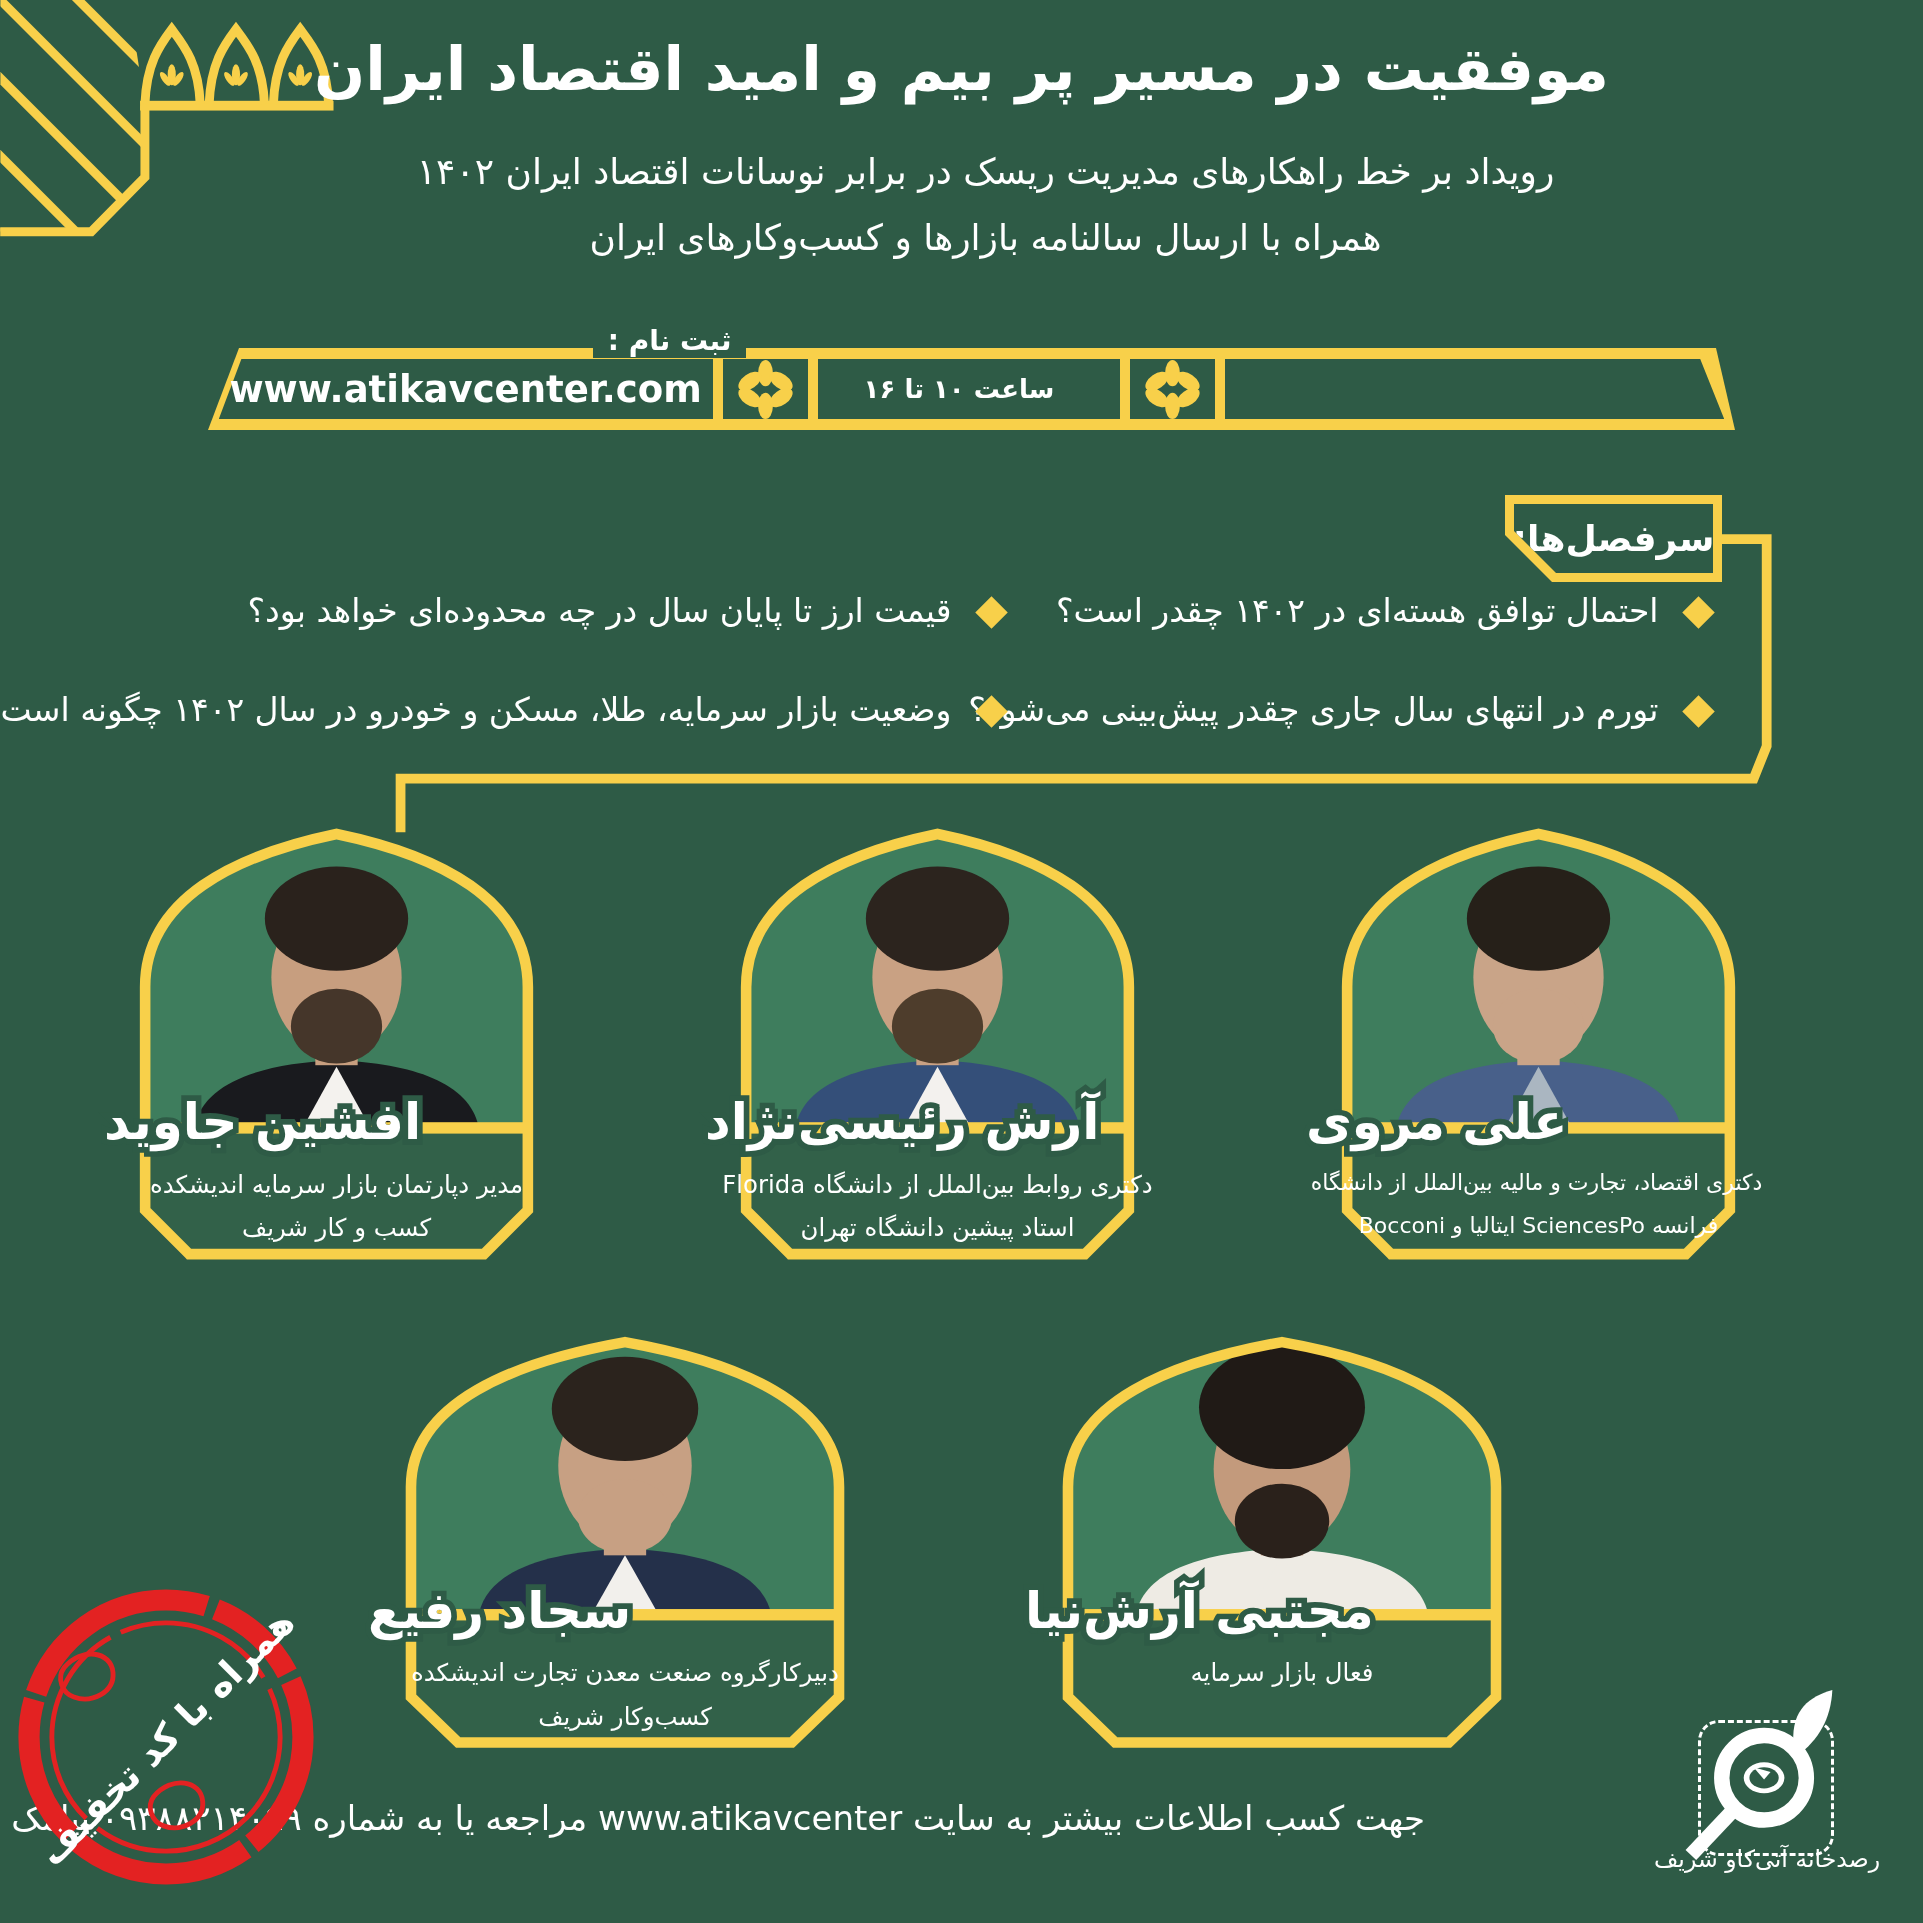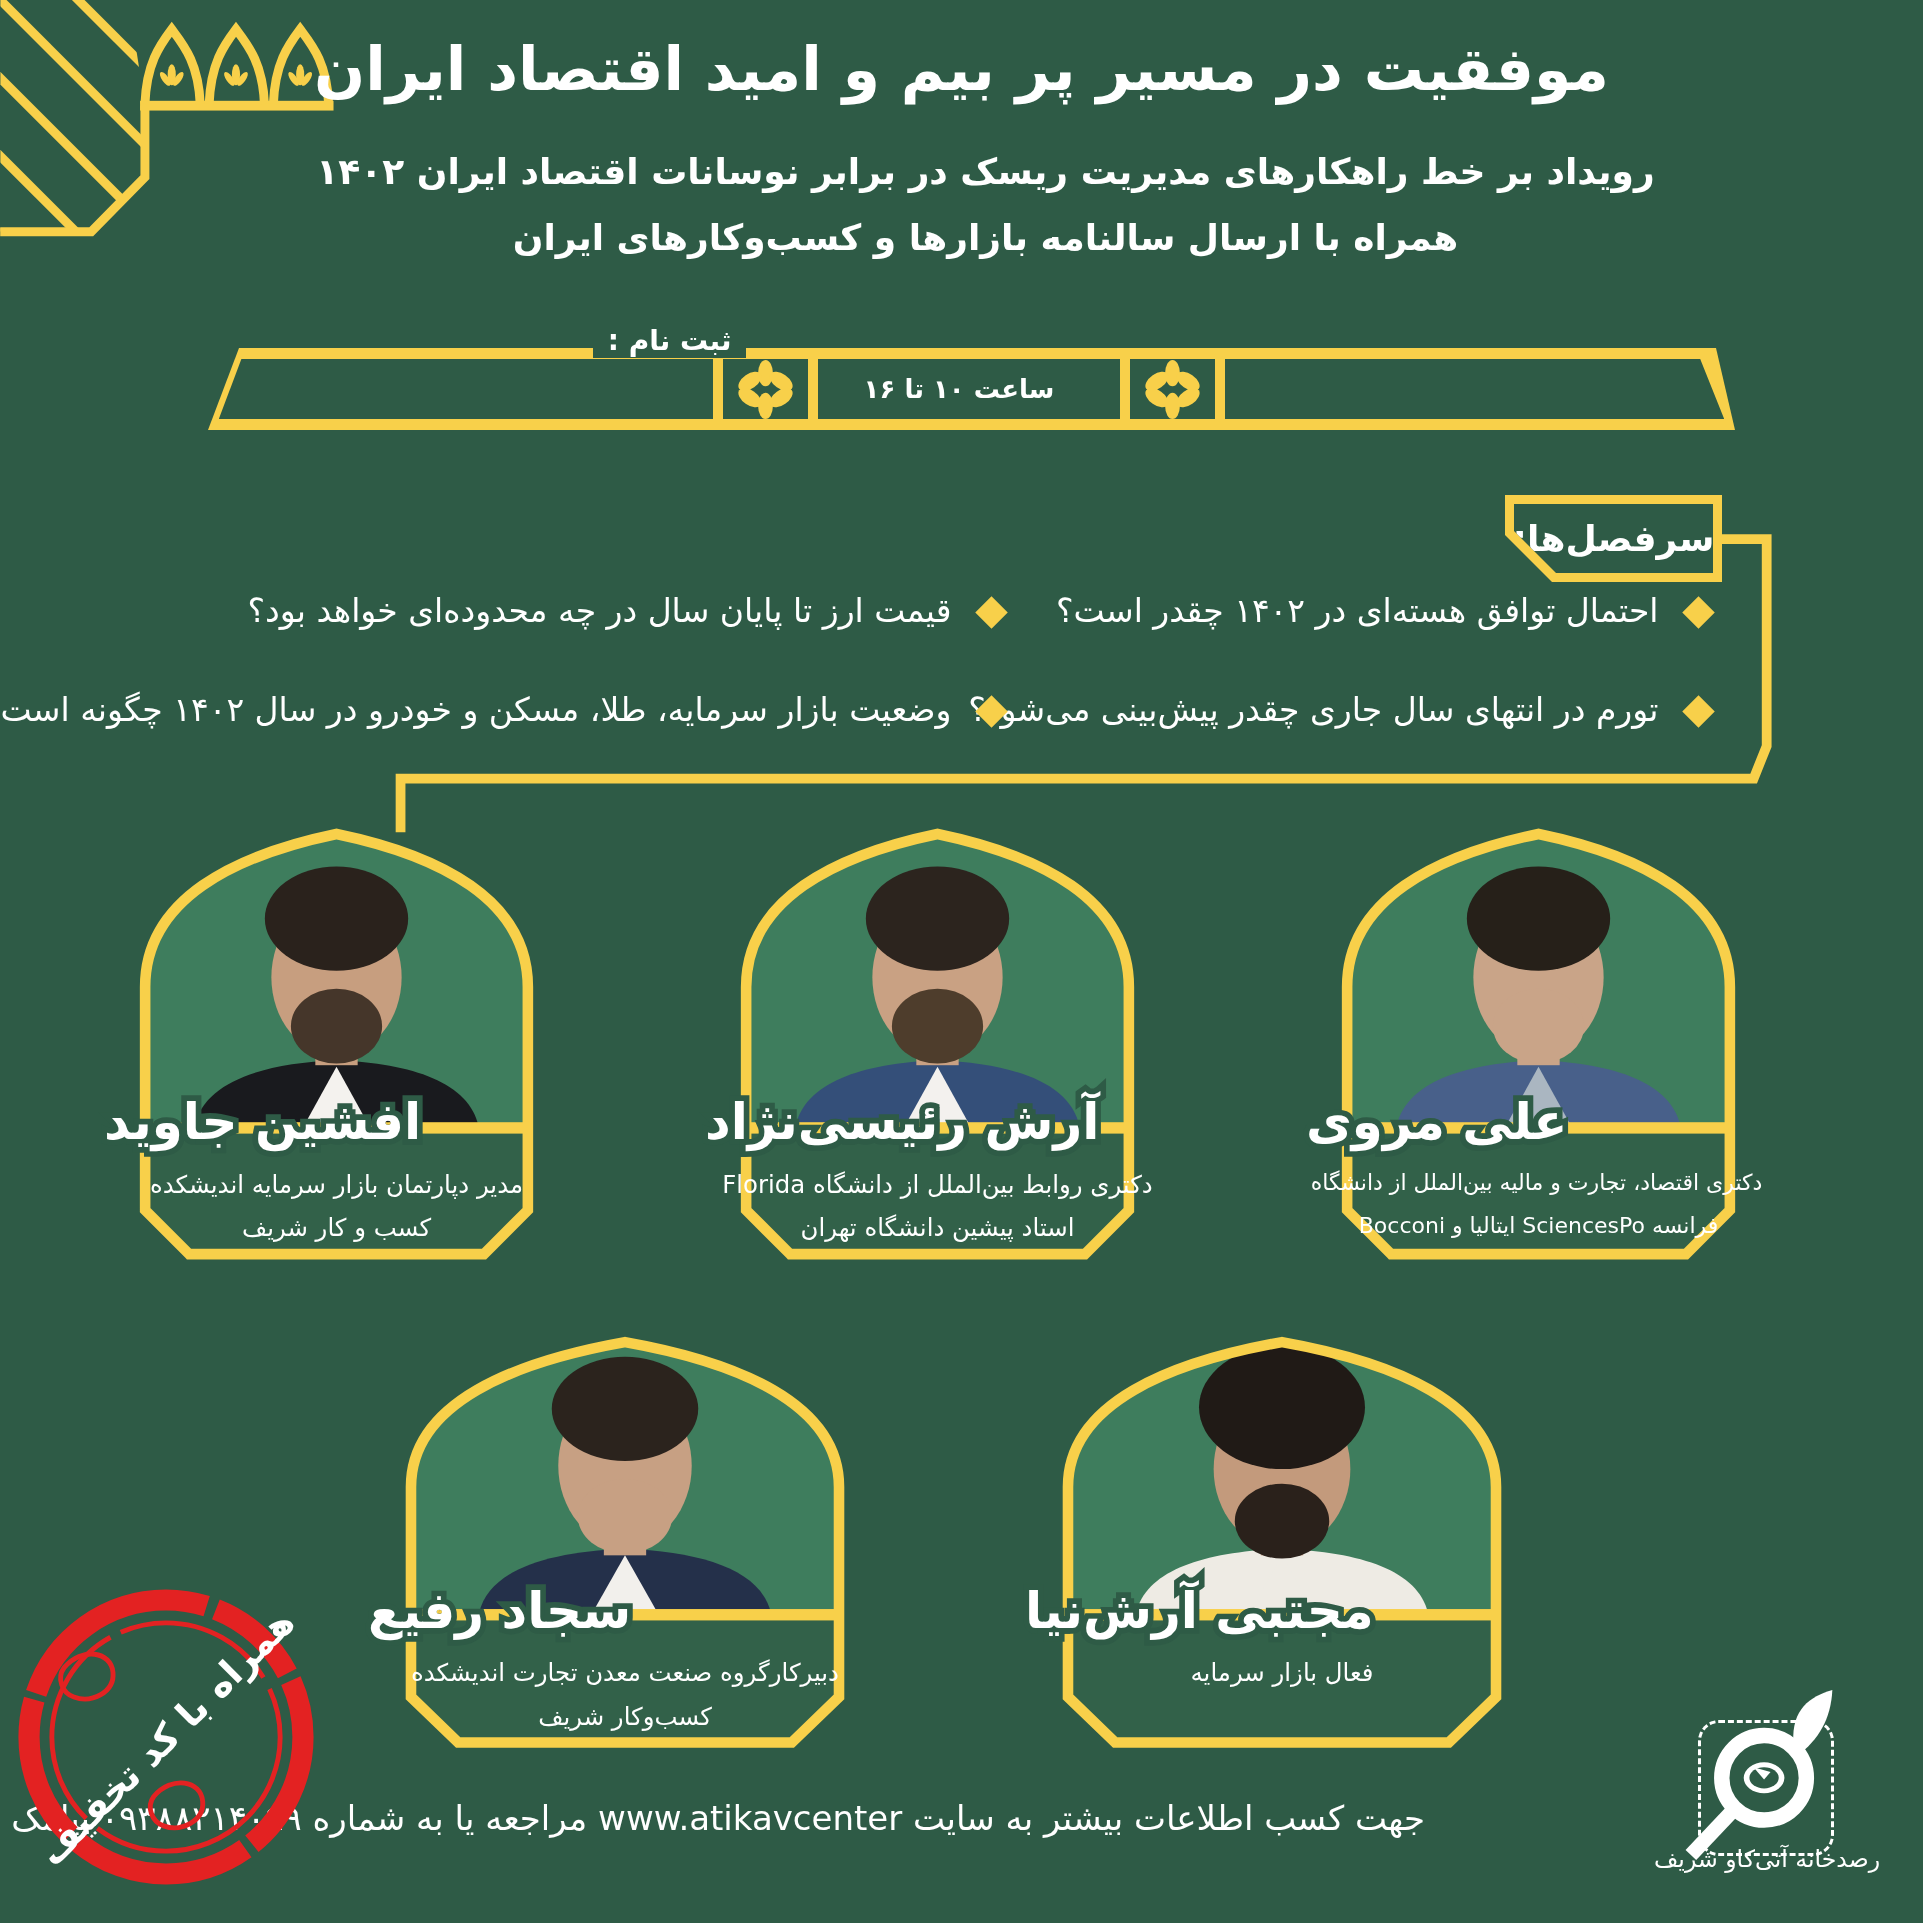--- a/index.html
+++ b/index.html
@@ -3,21 +3,21 @@
 <meta charset="utf-8">
 <style>
   html,body{margin:0;padding:0;background:#1f3d30;}
   .poster{position:relative;width:1923px;height:1923px;background:#2e5b46;overflow:hidden;
           font-family:"DejaVu Sans",sans-serif;color:#fff;}
   .abs{position:absolute;}
   .center{left:0;right:0;text-align:center;}
   .fa{direction:rtl;}
   
   .title{top:34px;font-size:60px;font-weight:bold;letter-spacing:0;}
-  .sub{font-size:36px;font-weight:bold;padding-left:48px;}
+  .sub{font-size:36px;font-weight:normal;padding-left:48px;}
   
   .bar-outer{left:208px;top:348px;width:1527px;height:82px;background:#f8d04a;
              clip-path:polygon(31px 0,1508px 0,100% 100%,0 100%);z-index:3;}
   .bar-inner{position:absolute;left:10.6px;top:10.6px;right:10.6px;bottom:10.6px;background:#2e5b46;
              clip-path:polygon(23px 0,calc(100% - 24.4px) 0,100% 100%,0 100%);}
   .bar-cell{position:absolute;top:0;height:82px;display:flex;align-items:center;justify-content:center;
             font-size:26px;font-weight:bold;white-space:nowrap;}
   .sep{position:absolute;top:10.6px;bottom:10.6px;width:85px;border-left:10.6px solid #f8d04a;border-right:10.6px solid #f8d04a;
        display:flex;align-items:center;justify-content:center;}
   .reg-label{left:593px;top:322px;z-index:4;background:#2e5b46;padding:1.6px 14.7px;font-size:28px;font-weight:bold;}
@@ -89,20 +89,21 @@
     </g>
   </svg>
 
   <div class="abs center fa title">موفقیت در  مسیر پر بیم و امید اقتصاد ایران</div>
   <div class="abs center fa sub" style="top:151px;">رویداد بر خط راهکارهای مدیریت ریسک در برابر نوسانات اقتصاد ایران ۱۴۰۲</div>
   <div class="abs center fa sub" style="top:217px;">همراه با ارسال سالنامه بازارها و کسب‌وکارهای ایران</div>
 
   <div class="abs bar-outer">
     <div class="bar-inner"></div>
     <div class="bar-cell fa" style="left:590px;width:322px;">ساعت ۱۰ تا ۱۶</div>
+    <div class="bar-cell" style="left:10.6px;width:494px;font-size:37px;">www.atikavcenter.com</div>
     <div class="sep" style="left:505px;">
       <svg width="59" height="59" viewBox="0 0 72 72">
         <g fill="#f8d04a">
           <ellipse cx="36" cy="16" rx="9" ry="16"></ellipse>
             <ellipse cx="36" cy="56" rx="9" ry="16"></ellipse>
           <ellipse cx="17" cy="26" rx="9" ry="16" transform="rotate(55 17 26)"></ellipse>
           <ellipse cx="55" cy="26" rx="9" ry="16" transform="rotate(-55 55 26)"></ellipse>
           <ellipse cx="17" cy="46" rx="9" ry="16" transform="rotate(125 17 46)"></ellipse>
           <ellipse cx="55" cy="46" rx="9" ry="16" transform="rotate(-125 55 46)"></ellipse>
         </g>

